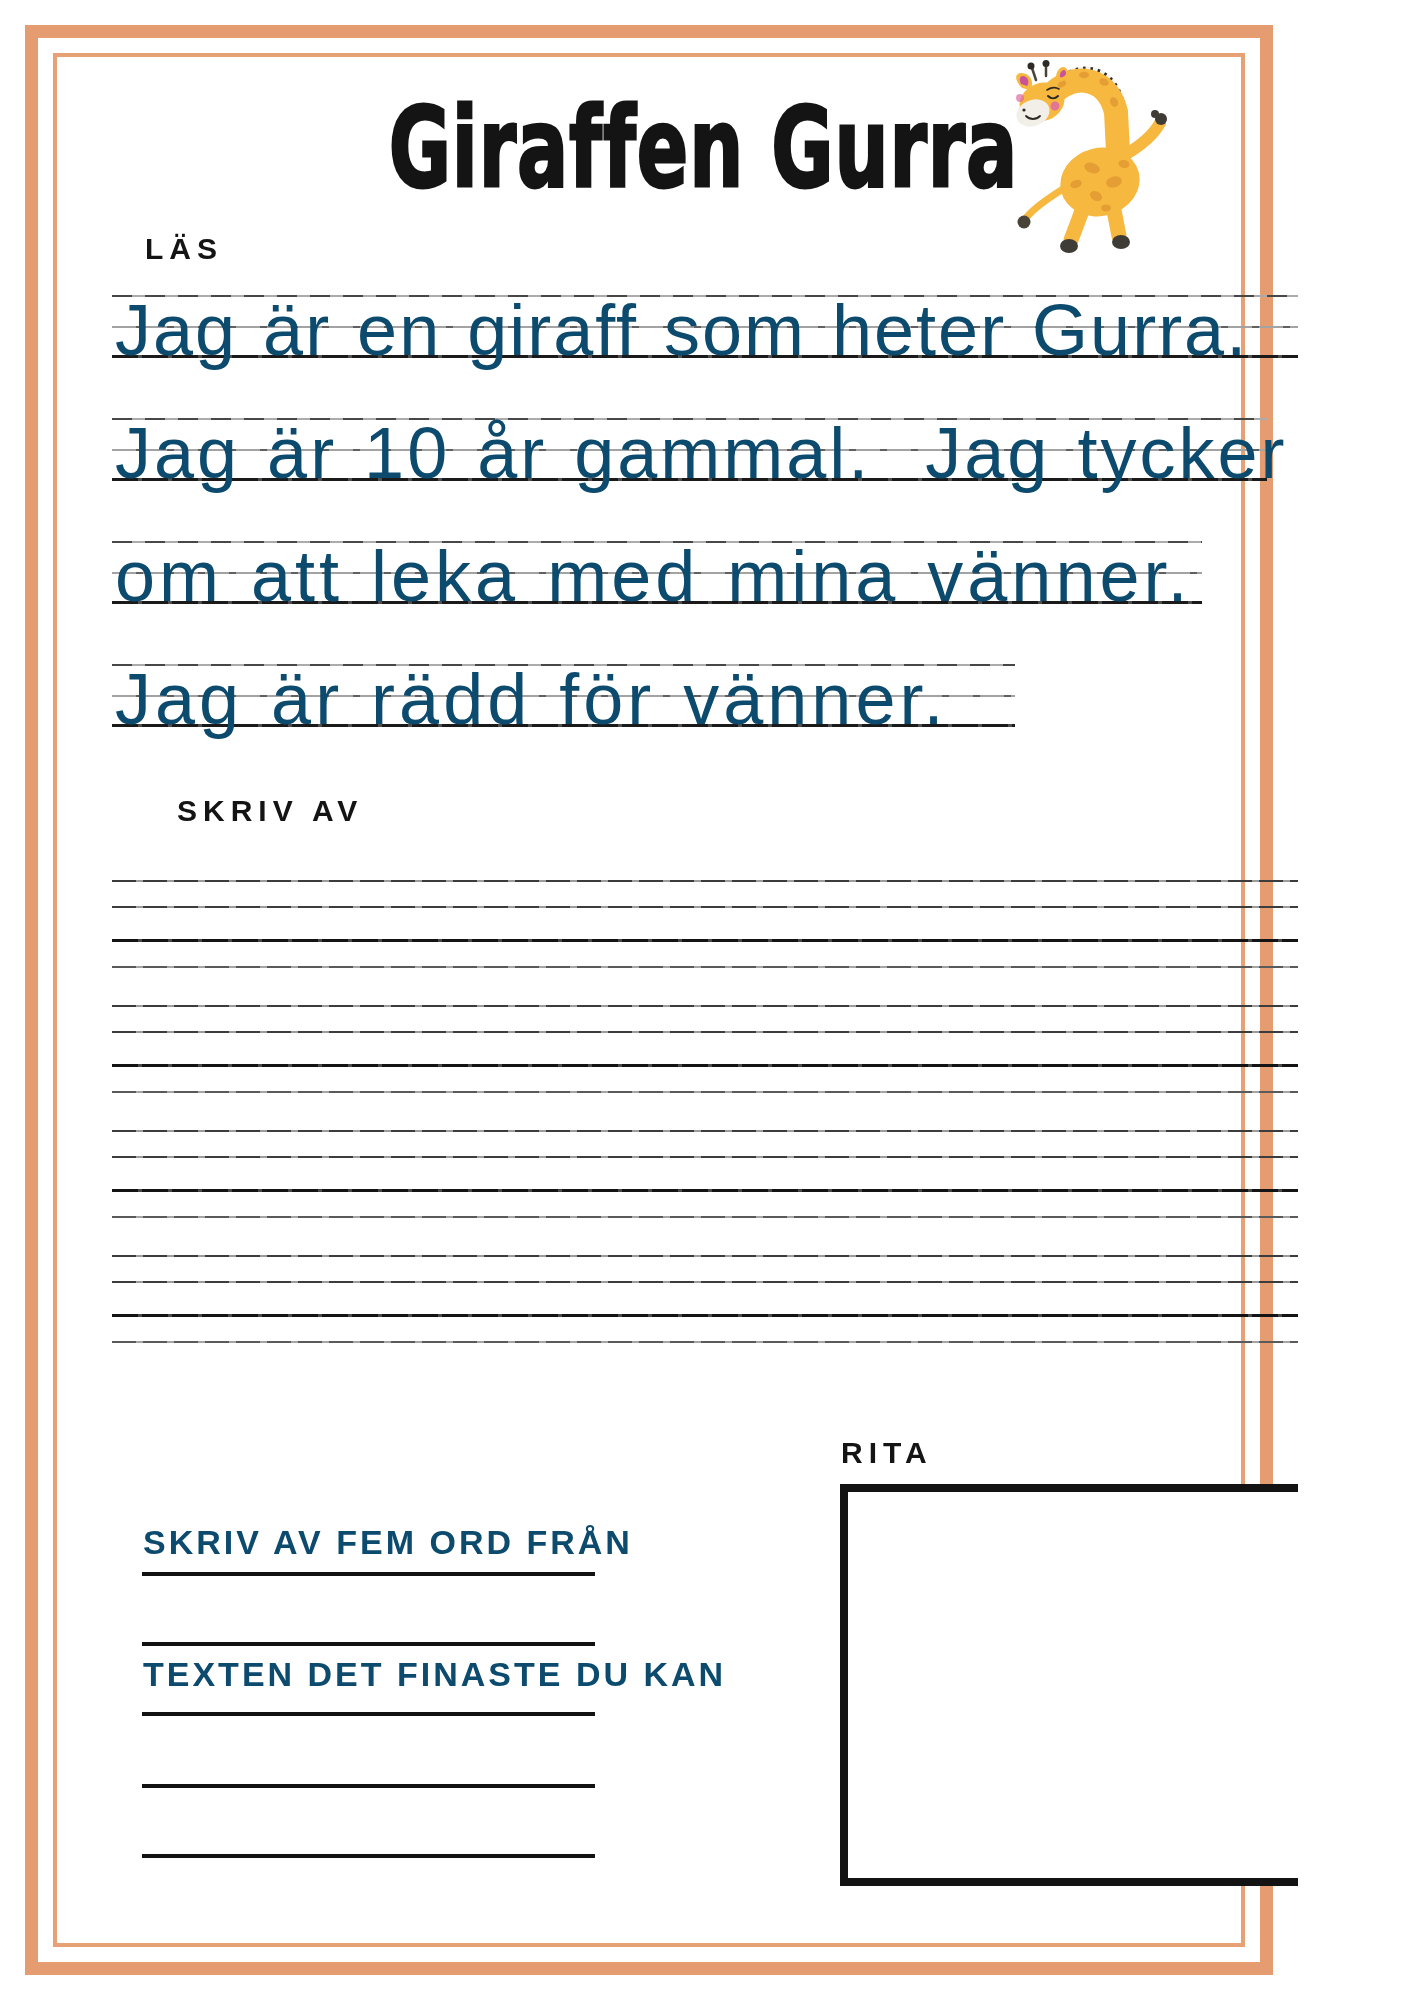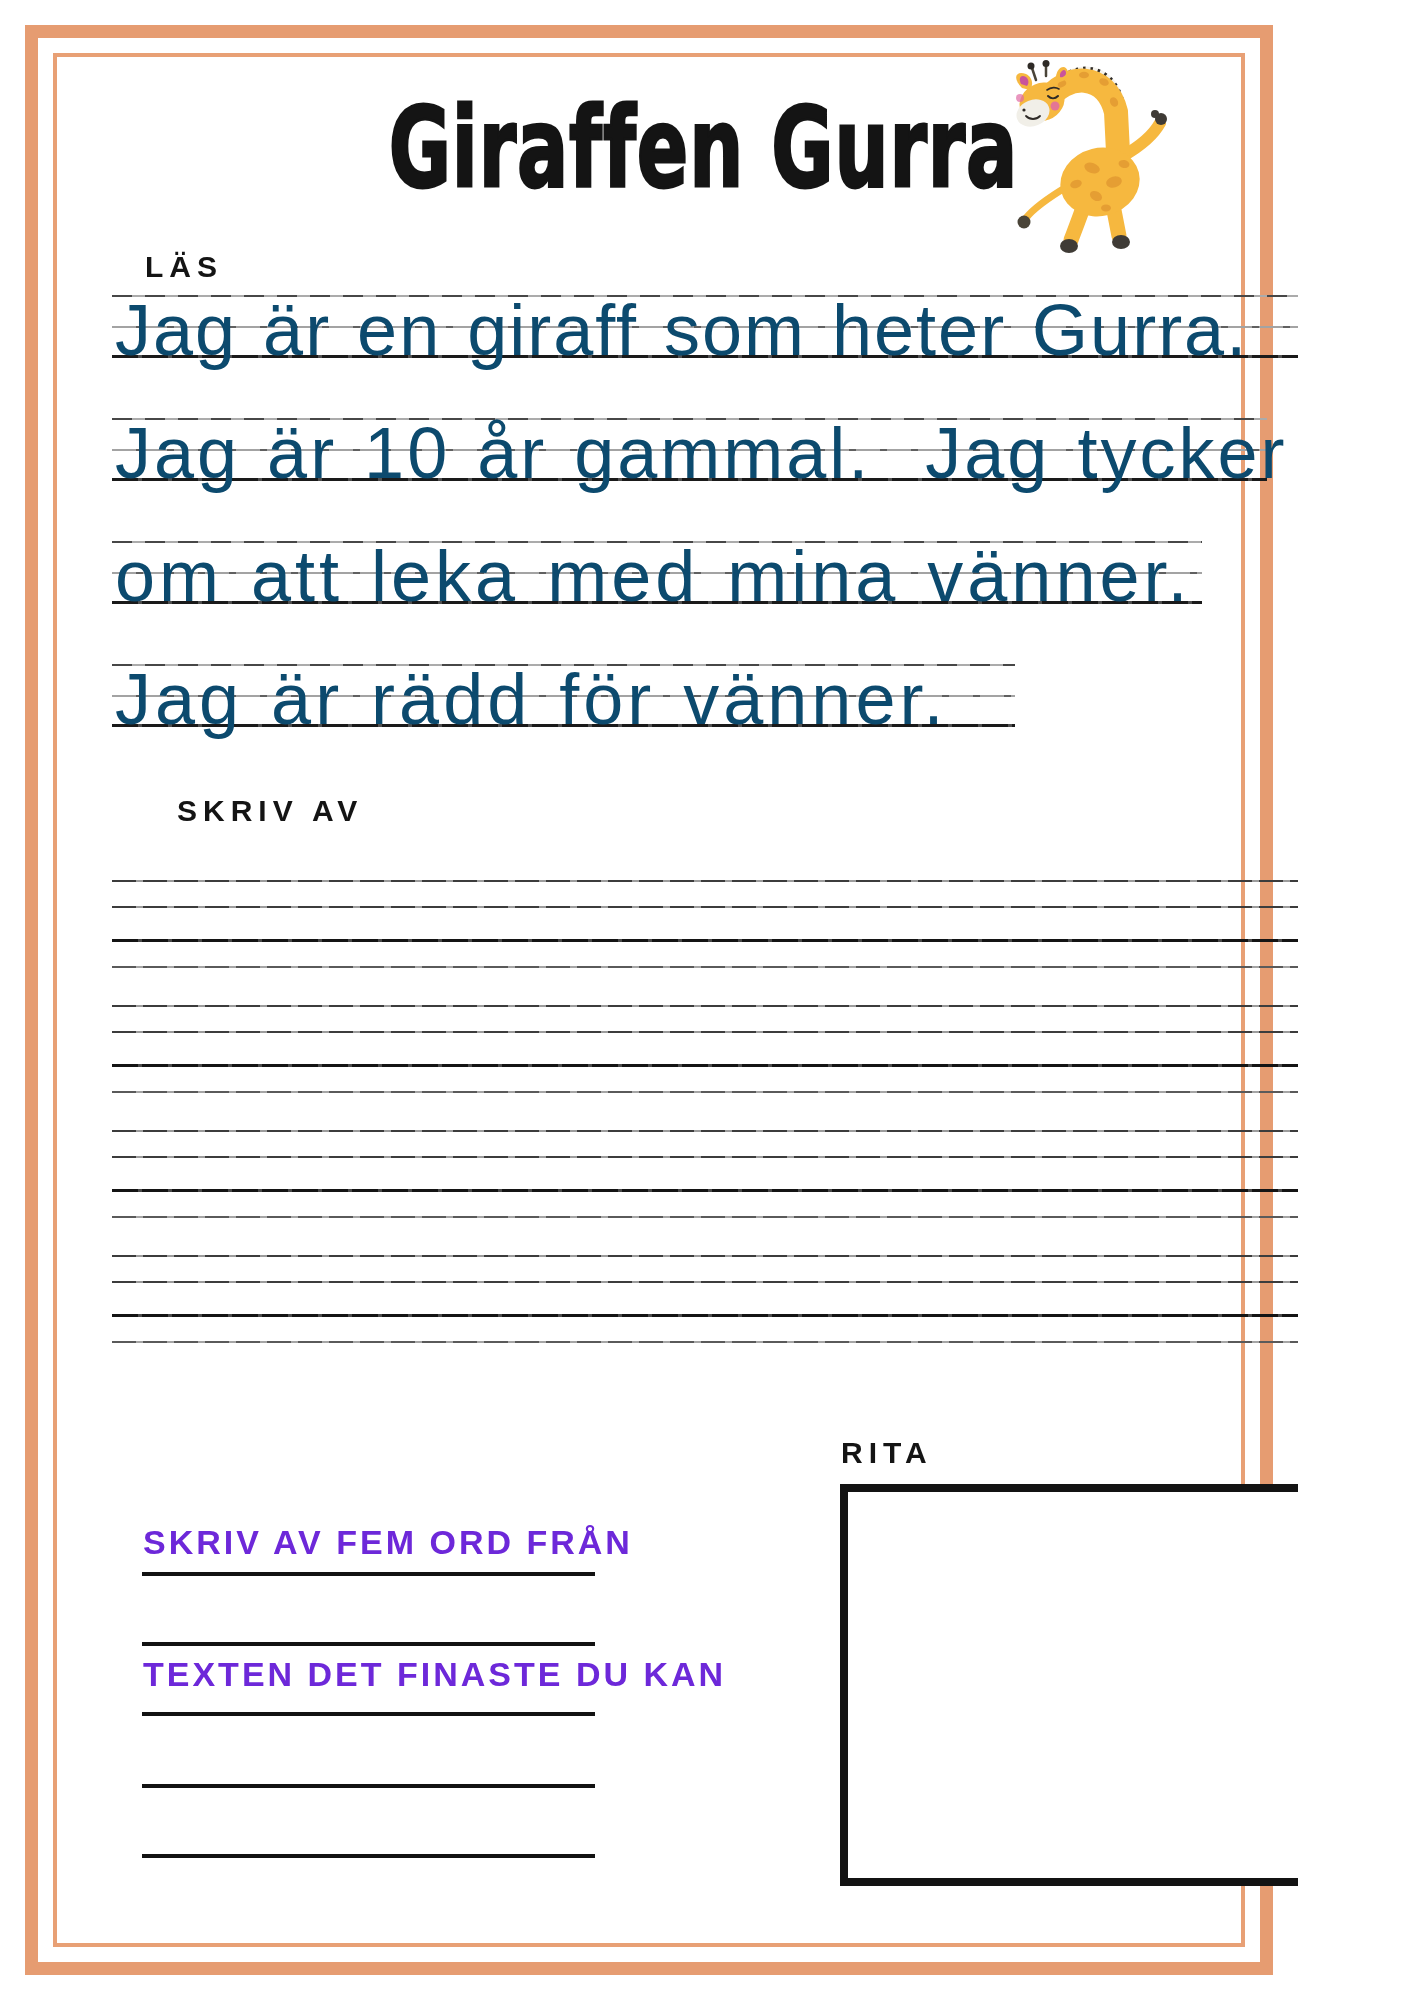--- a/index.html
+++ b/index.html
@@ -16,21 +16,21 @@
   .title-wrap{position:absolute;left:0;top:88px;width:1406px;text-align:center;}
   .title{
     display:inline-block;font-family:"DejaVu Sans",sans-serif;font-weight:bold;
     font-size:95px;line-height:120px;color:#141414;-webkit-text-stroke:2.5px #141414;
     transform:scale(0.80,1.16);transform-origin:50% 50%;letter-spacing:1px;white-space:pre;
   }
   
   .h-small{position:absolute;font-weight:bold;font-size:30px;line-height:30px;
     letter-spacing:6px;color:#141414;}
   .h-two{position:absolute;font-weight:bold;font-size:34px;line-height:44px;
-    letter-spacing:3px;color:#6d28d9;white-space:pre;}
+    letter-spacing:3px;color:#0c4a6e;white-space:pre;}
   
   .hw-row{position:absolute;left:112px;height:64px;}
   .gl{position:absolute;left:0;right:0;}
   .gl.t{top:0;height:2px;background:repeating-linear-gradient(to right,#474747 0 20px,#ababab 20px 33px);}
   .gl.m{top:31px;height:2px;background:repeating-linear-gradient(to right,#a3a3a3 0 24px,#606060 24px 31px);}
   .gl.b{top:60px;height:3px;background:repeating-linear-gradient(to right,#1a1a1a 0 26px,#4f4f4f 26px 30px);}
   .hw-text{position:absolute;left:3px;top:-1px;font-size:72px;line-height:72px;
     color:#0c4a6e;white-space:pre;word-spacing:4px;}
   .ls2{letter-spacing:2px;} .ls3{letter-spacing:3px;} .ls4{letter-spacing:4px;}
   
@@ -107,21 +107,21 @@
       <circle cx="24" cy="50" r="1.6" fill="#2e2a26"></circle>
 
       <path d="M48 36 C 51 39, 55 39, 58 36" stroke="#2e2a26" stroke-width="2" fill="none" stroke-linecap="round"></path>
       <path d="M47 30 C 51 27, 56 27, 59 29" stroke="#2e2a26" stroke-width="1.6" fill="none" stroke-linecap="round"></path>
 
       <circle cx="55" cy="46" r="4.5" fill="#e06aa4" opacity="0.85"></circle>
       <circle cx="20" cy="38" r="4" fill="#e06aa4" opacity="0.7"></circle>
     </svg>
   </div>
 
-  <div class="h-small" style="left:145px;top:252px;">LÄS</div>
+  <div class="h-small" style="left:145px;top:234px;">LÄS</div>
 
   <div class="hw-row" style="top:295px;width:1211px;">
     <div class="gl t"></div>
     <div class="gl m"></div>
     <div class="gl b"></div>
     <span class="hw-text ls2">Jag är en giraff som heter Gurra.</span>
   </div>
   <div class="hw-row" style="top:418px;width:1155px;">
     <div class="gl t"></div>
     <div class="gl m"></div>

